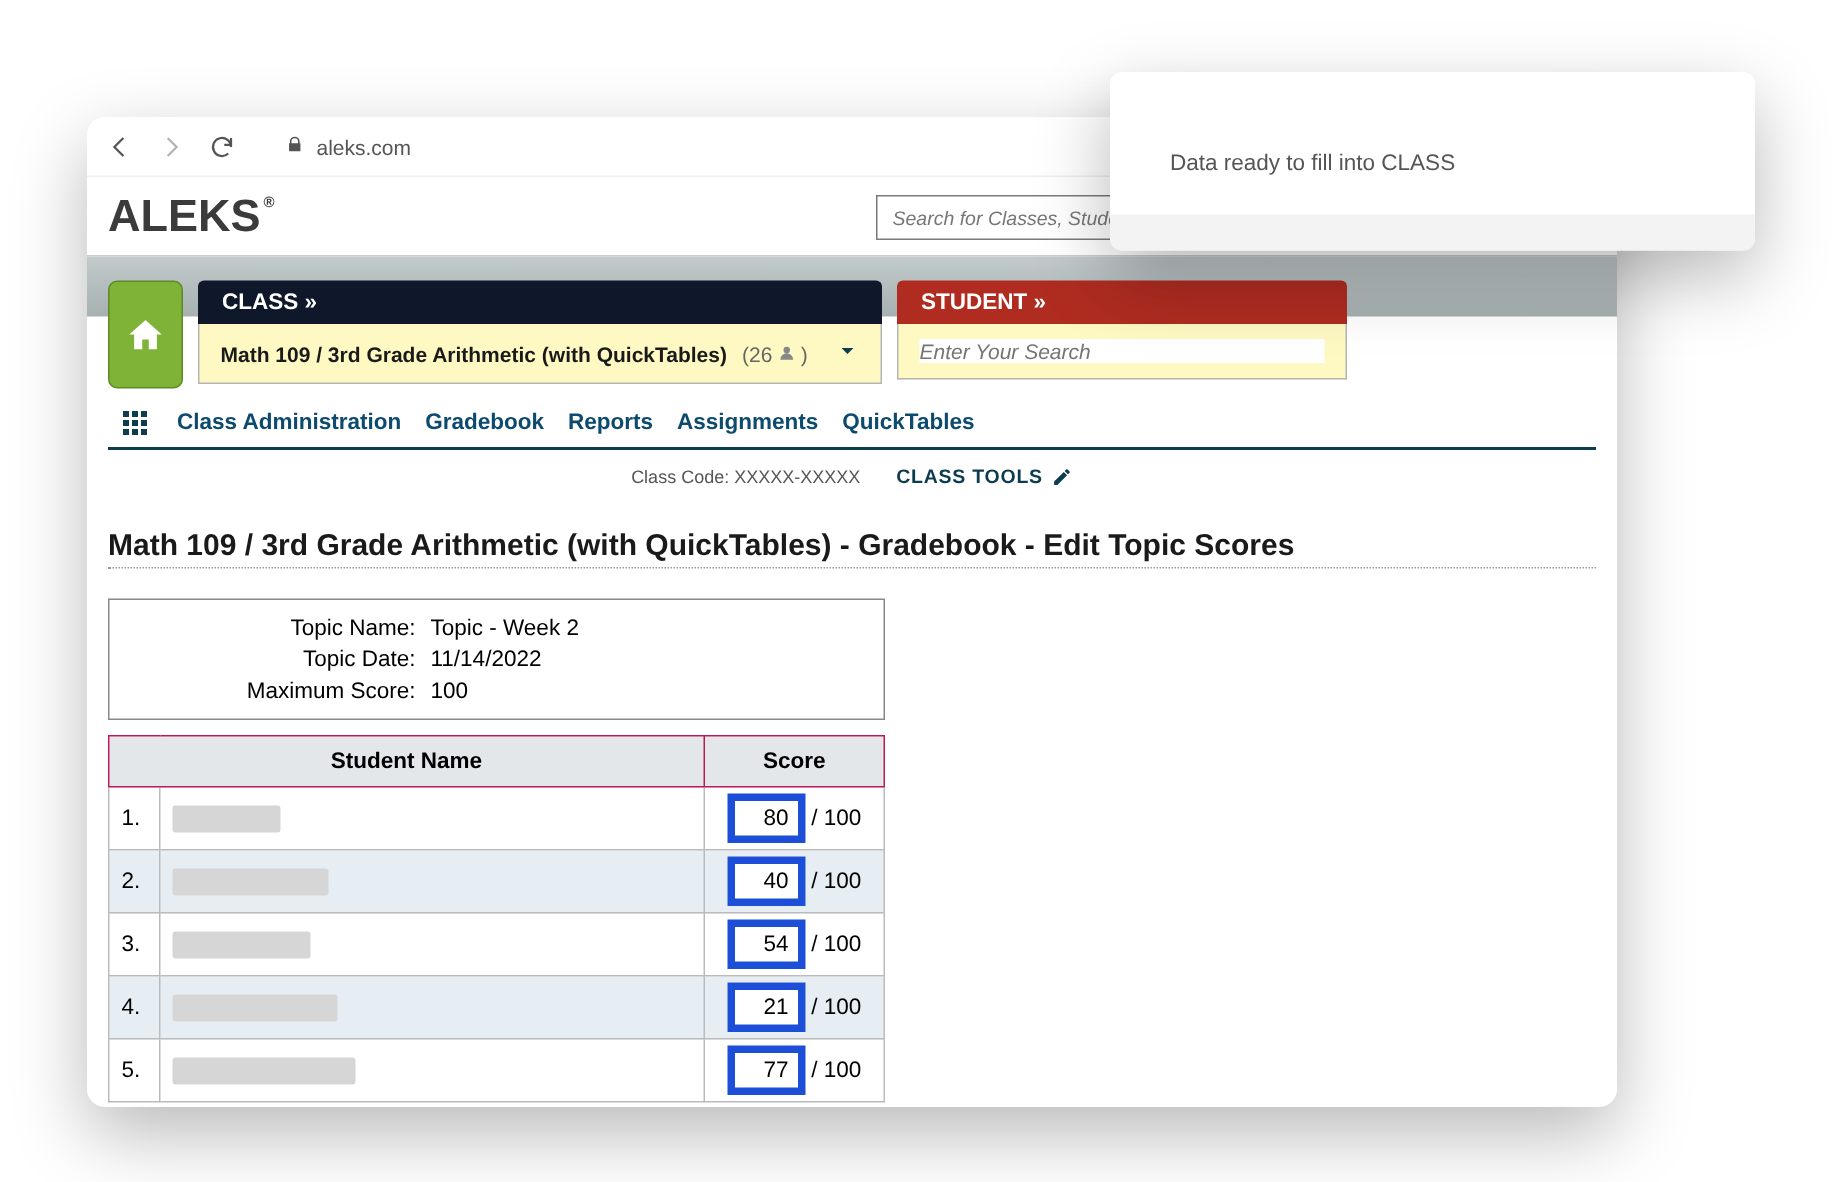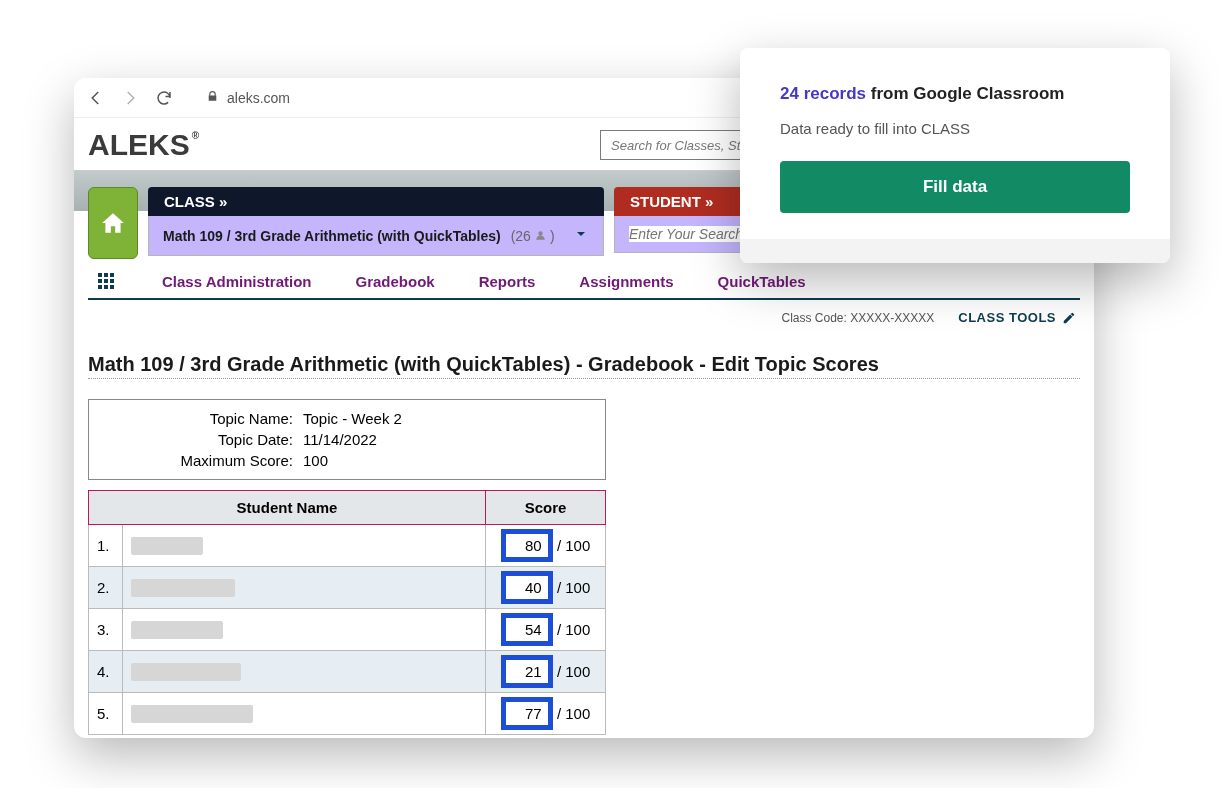--- a/index.html
+++ b/index.html
@@ -5,21 +5,21 @@
   * { box-sizing: border-box; margin: 0; padding: 0; }
   body {
     font-family: Arial, Helvetica, sans-serif;
     background: #fff;
     width: 1229px;
     height: 788px;
     position: relative;
   }
   .browser-window {
     position: absolute;
-    left: 74px;
+    left: 58px;
     top: 78px;
     width: 1020px;
     height: 660px;
     background: #fff;
     border-radius: 12px;
     box-shadow: 0 18px 50px rgba(0,0,0,0.28);
     overflow: hidden;
   }
   .browser-toolbar {
     height: 40px;
@@ -115,60 +115,60 @@
     color: #fff;
     font-weight: 700;
     font-size: 15px;
     padding: 6px 16px 6px 16px;
     border-top-left-radius: 4px;
     border-top-right-radius: 4px;
   }
   .tab-head.class { background: #0f172a; width: 456px;}
   .tab-head.student { background: #b02c21; width: 300px;}
   .tab-body {
-    background: #c4b5fd;
+    background: #fef9c3;
     border: 1px solid #b5b5b5;
     border-top: none;
     padding: 10px 14px;
     display: flex;
     align-items: center;
     gap: 10px;
     font-size: 14px;
   }
   .tab-body.class { width: 456px; }
   .tab-body.student { width: 300px; }
   .class-name { font-weight: 700; color: #1a1a1a; }
   .class-count { color: #666; display:flex; align-items:center; gap:3px;}
   .chev { color: #0d3c4f; }
   .chev svg { width:16px; height:16px; }
   .student-input {
     color: #999; font-style: italic; font-size: 14px;
     border: none; outline: none; width: 100%;
   }
   .main-nav {
     display: flex;
-    align-items: flex-start;
-    gap: 44px;
+    align-items: flex-end;
+    gap: 16px;
     padding: 14px 24px 8px 24px;
     font-weight: 700;
-    color: #701a75;
+    color: #0c4a6e;
     font-size: 15px;
   }
   .main-nav .apps-icon {
     width: 20px; height: 16px;
     display: grid;
     grid-template-columns: repeat(3, 4px);
     grid-template-rows: repeat(3, 4px);
     gap: 2px;
   }
   .main-nav .apps-icon span { background:#0d3c4f; }
   .nav-divider { border-bottom: 2px solid #0d3c4f; margin: 0 14px; }
   .sub-info {
     display: flex;
-    justify-content: flex-end;
+    justify-content: center;
     align-items: center;
     gap: 24px;
     padding: 10px 18px 0 18px;
     font-size: 12px;
     color: #555;
   }
   .sub-info .class-tools { color:#0d3c4f; font-weight:700; font-size:13px; letter-spacing:0.5px; display:flex; align-items:center; gap:6px;}
   .sub-info .class-tools svg { width:14px; height:14px; }
   .page-title {
     margin: 28px 14px 0 14px;
@@ -419,20 +419,15 @@
           <td class="idx">5.</td>
           <td><span class="redact" style="width:122px"></span></td>
           <td class="score-cell"><input class="score-input" value="77" style=""> <span>/ 100</span></td>
         </tr>
       </tbody>
   </table>
 
 </div>
 
 <div class="popup">
-  <div class="line1">
-    <span class="rec">24 records</span>
-    <span>from Google Classroom</span>
-  </div>
   <div class="line2">Data ready to fill into CLASS</div>
-  <button class="fill-btn">Fill data</button>
   <div class="footer-space"></div>
 </div>
 
 </body></html>

